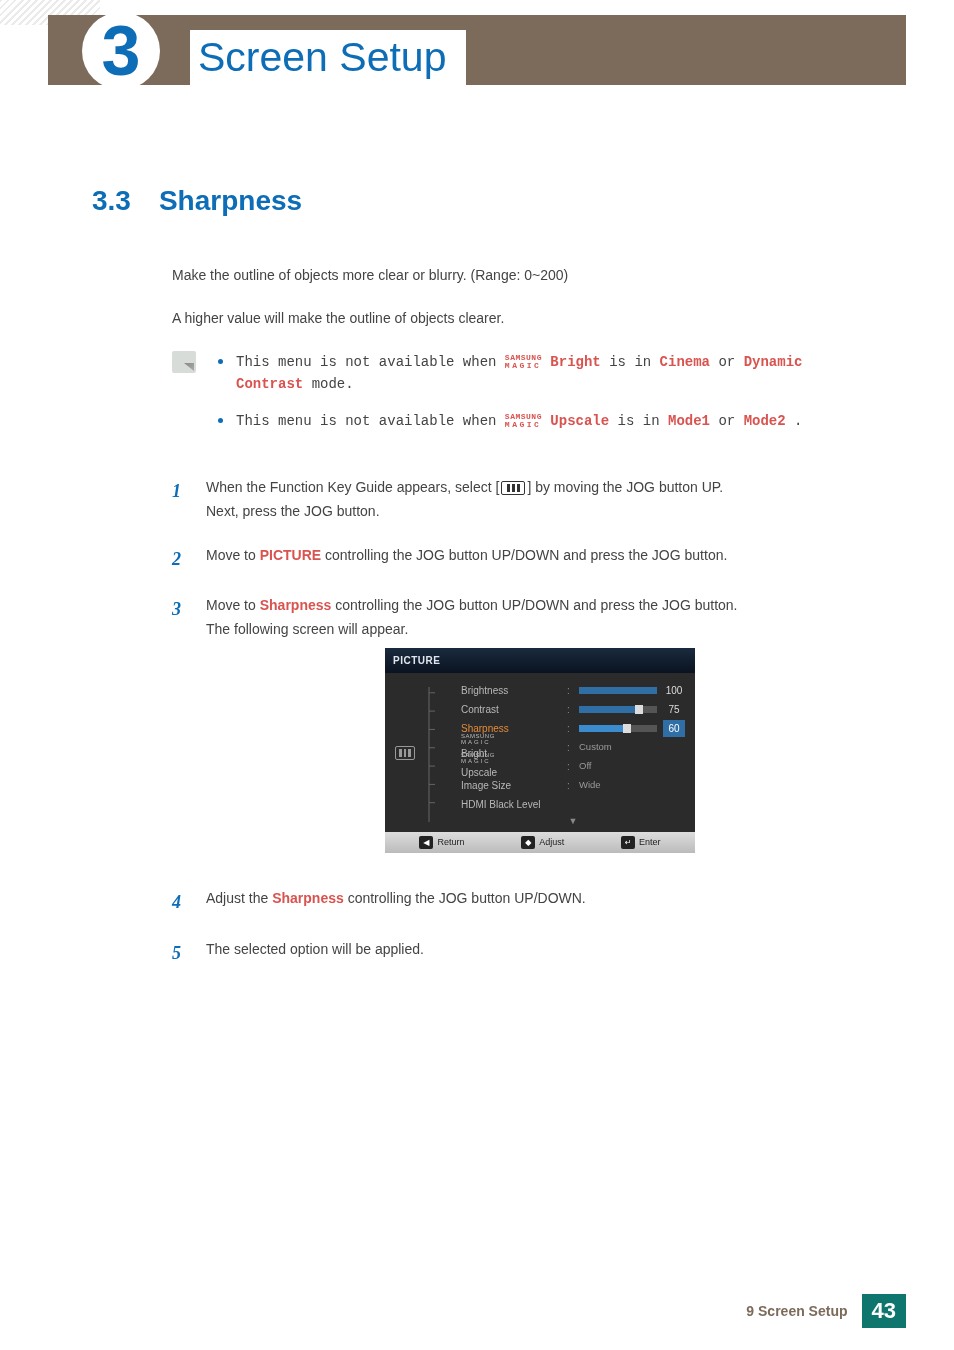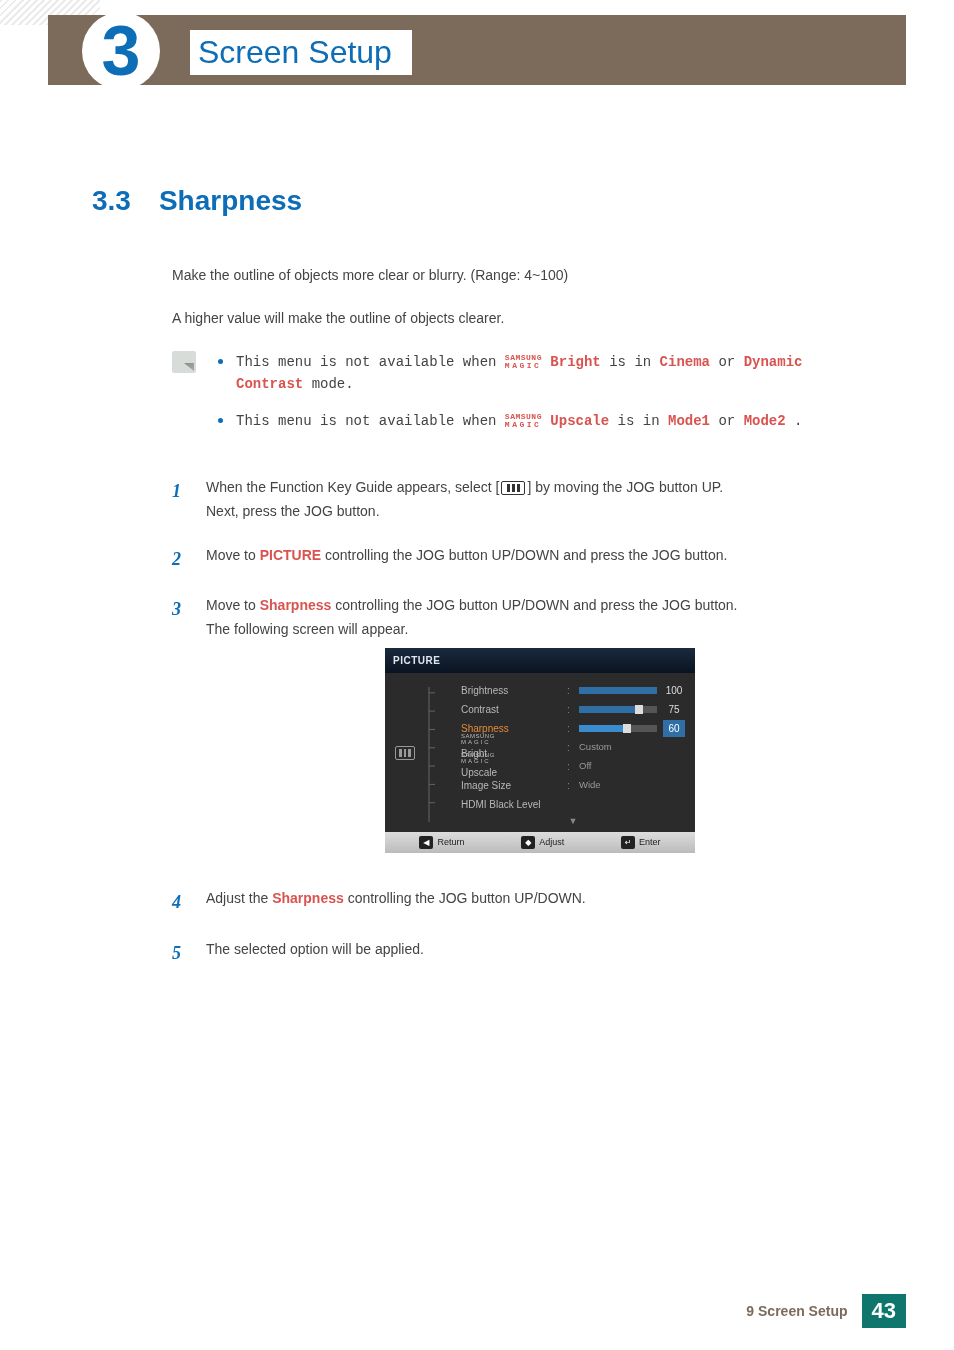--- a/index.html
+++ b/index.html
@@ -41,21 +41,21 @@
   .chapter-num {
     font-size: 70px;
     font-weight: bold;
     color: #0d6db6;
     line-height: 1;
   }
   .chapter-title {
     position: absolute;
     top: 30px;
     left: 190px;
-    font-size: 32px;
+    font-size: 41px;
     color: #0d6db6;
     background: #fff;
     padding: 4px 20px 4px 8px;
   }
   .content {
     position: absolute;
     top: 185px;
     left: 92px;
     right: 80px;
   }
@@ -182,21 +182,21 @@
 <div class="chapter-title">Screen Setup</div>
 
 <div class="content">
 
   <div class="h2-row">
     <div class="sec-num">3.3</div>
     <div class="sec-title">Sharpness</div>
   </div>
 
   <div class="body-indent">
-    <p class="para">Make the outline of objects more clear or blurry. (Range: 4~100)</p>
+    <p class="para">Make the outline of objects more clear or blurry. (Range: 0~200)</p>
     <p class="para">A higher value will make the outline of objects clearer.</p>
 
     <div class="note-block">
       <div class="note-icon"></div>
       <ul class="note-list">
         <li>
           <span>This menu is not available when </span>
           <span class="magic-label"><span class="top">SAMSUNG</span><span class="bot">MAGIC</span></span>
           <span class="em-red">Bright</span>
           <span> is in </span>

